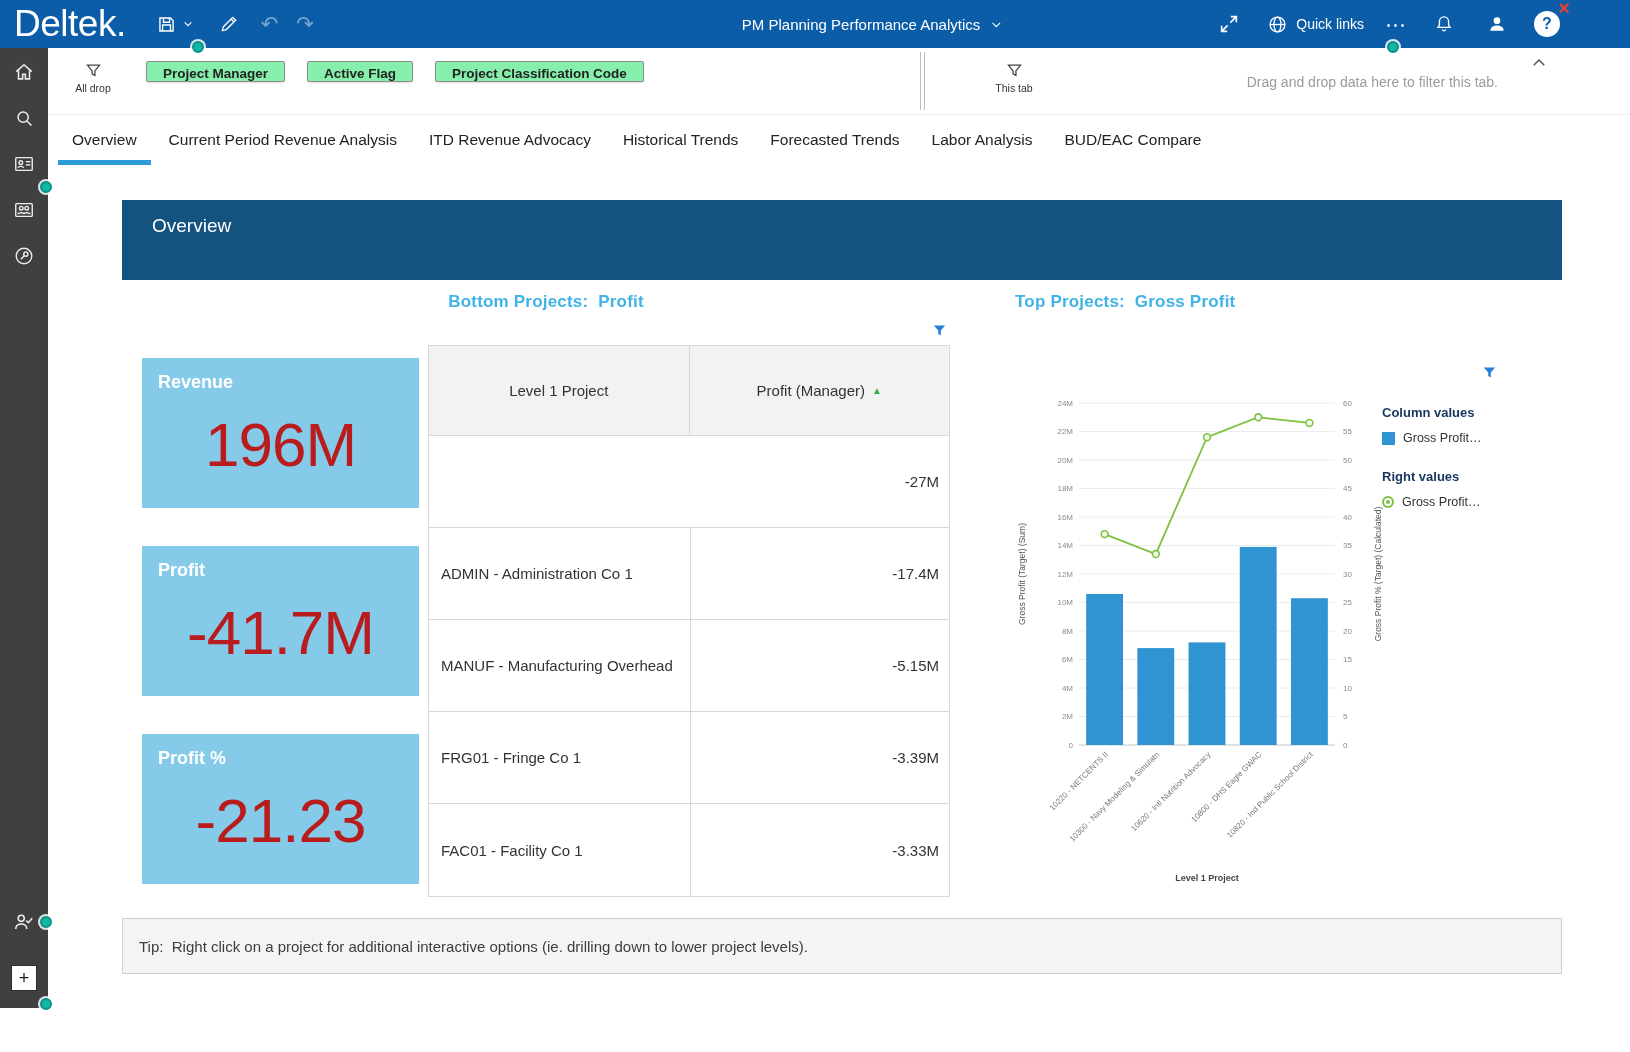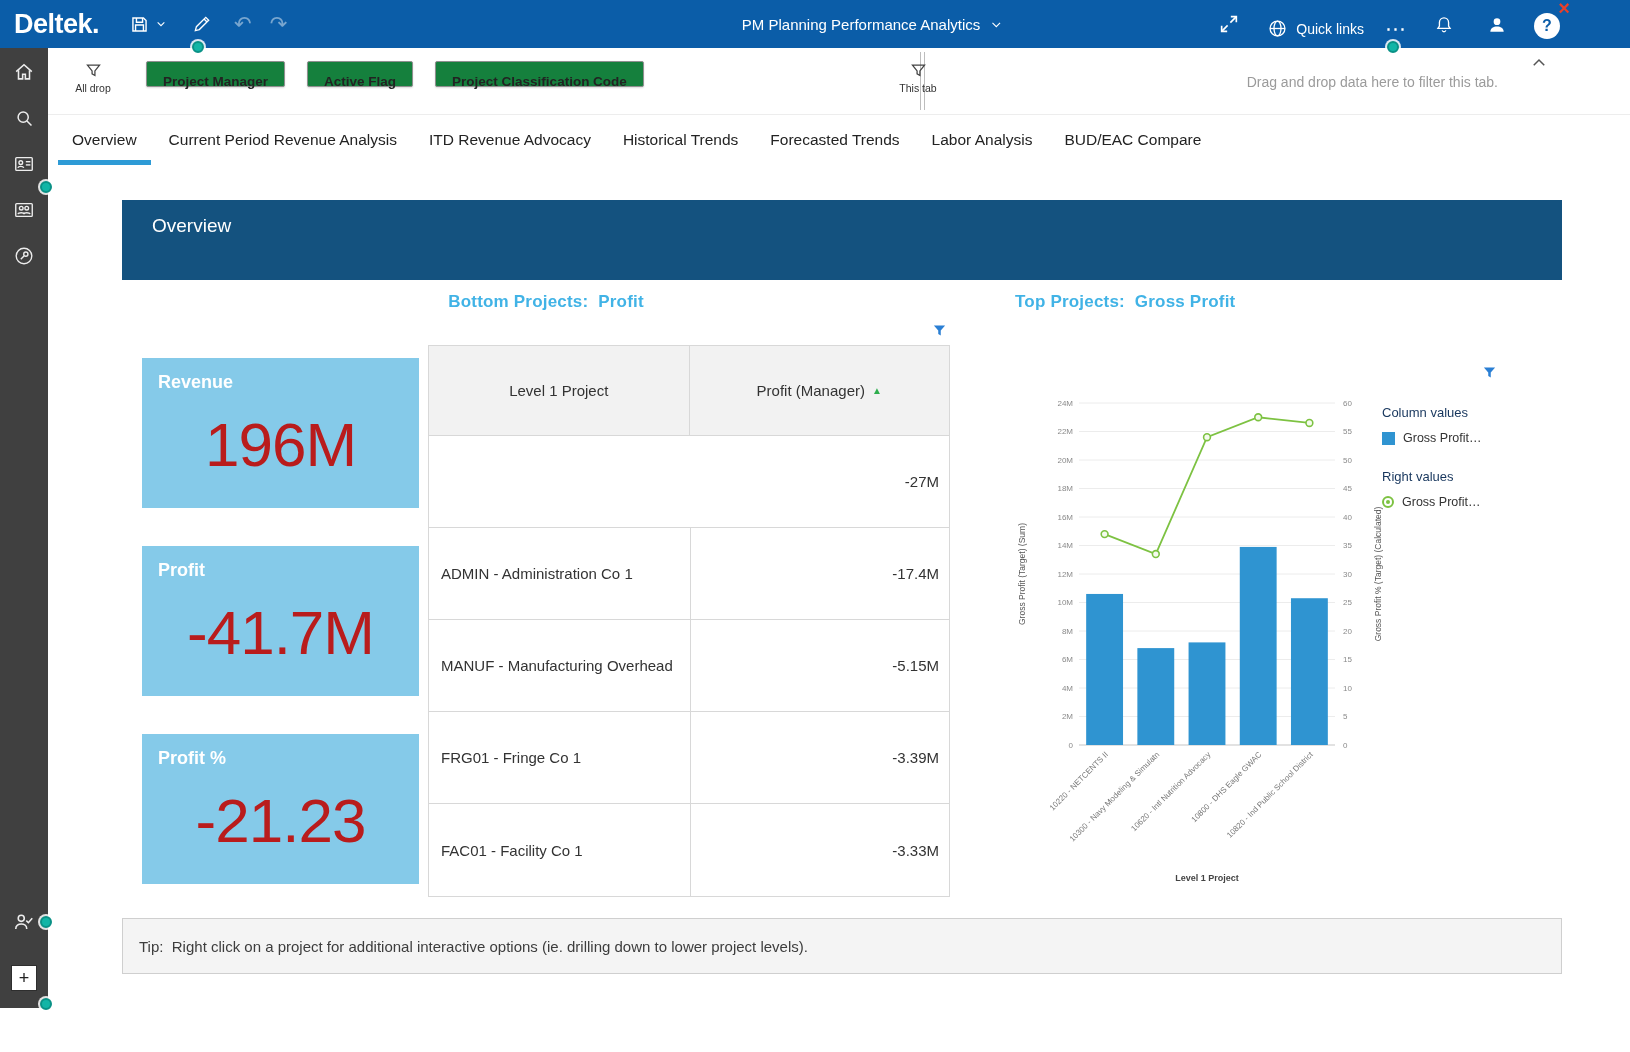--- a/index.html
+++ b/index.html
@@ -3,50 +3,50 @@
 <meta charset="utf-8">
 <style>
   *{margin:0;padding:0;box-sizing:border-box}
   html,body{width:1630px;height:1052px;overflow:hidden;background:#fff;
     font-family:"Liberation Sans",sans-serif}
   .app{position:relative;width:1630px;height:1052px;background:#fff}
 
   
   .navbar{position:absolute;left:0;top:0;width:100%;height:48px;background:#0b5da8;
     display:flex;align-items:center;color:#fff;z-index:10}
-  .logo{font-size:27px;font-weight:bold;letter-spacing:-.5px;margin:0 24px 0 14px}
+  .logo{font-size:37px;font-weight:normal;letter-spacing:-.5px;margin:0 24px 0 14px}
   .nav-btn{background:none;border:none;cursor:pointer;display:flex;align-items:center;
     justify-content:center;padding:4px 6px;color:#fff}
   .nav-glyph{font-size:21px;color:rgba(255,255,255,.45);margin:0 9px;cursor:pointer}
   .nav-center{position:absolute;left:53.5%;transform:translateX(-50%);display:flex;
     align-items:center;gap:9px;font-size:15px;cursor:pointer;white-space:nowrap}
-  .nav-right{position:absolute;right:70px;display:flex;align-items:flex-end;gap:21px}
+  .nav-right{position:absolute;right:70px;display:flex;align-items:center;gap:21px}
   .quick{display:flex;align-items:center;gap:8px;font-size:14px;cursor:pointer}
   .ellipsis{font-size:21px;letter-spacing:1px;cursor:pointer;line-height:1}
   .help-circle{width:26px;height:26px;border-radius:50%;background:#fff;color:#0b5da8;
     font-weight:bold;font-size:16px;display:flex;align-items:center;justify-content:center;cursor:pointer}
   .close-x{position:absolute;top:-2px;right:60px;color:#e8402a;font-size:20px;font-weight:bold;
     line-height:1;cursor:pointer}
 
   
   .sidebar{position:absolute;left:0;top:48px;width:48px;height:960px;background:#404040;z-index:9}
   .side-btn{position:absolute;left:0;width:48px;height:40px;display:flex;align-items:center;
     justify-content:center;background:none;border:none;cursor:pointer}
   .plus-box{position:absolute;left:11px;top:917px;width:26px;height:26px;background:#fff;
     border:1px solid #2e2e2e;color:#222;font-size:18px;line-height:23px;text-align:center;cursor:pointer}
 
   
   .filterbar{position:absolute;left:48px;top:48px;right:0;height:67px;background:#fff;
     border-bottom:1px solid #ededed;z-index:8}
   .funnel-group{position:absolute;display:flex;flex-direction:column;align-items:center;gap:3px;cursor:pointer}
   .funnel-group .fg-label{font-size:10.5px;color:#333}
   .fg-all{left:14px;top:14px;width:62px}
-  .fg-this{left:840px;top:14px;width:60px}
+  .fg-this{left:936px;top:14px;width:60px}
   .pills{position:absolute;left:98px;top:13px;display:flex;gap:22px}
-  .pill{height:21px;padding:12px 16px;background:#15803d;border:1px solid #8f8f8f;border-radius:2px;
+  .pill{height:21px;padding:4px 16px;background:#86efac;border:1px solid #8f8f8f;border-radius:2px;
     font-weight:bold;font-size:13.5px;color:#222;cursor:pointer;box-shadow:0 1px 2px rgba(0,0,0,.14);
     font-family:"Liberation Sans",sans-serif}
   .fdivider{position:absolute;left:872px;top:4px;bottom:4px;width:5px;
     border-left:1px solid #bdbdbd;border-right:1px solid #bdbdbd}
   .drop-hint{position:absolute;right:132px;top:0;height:67px;display:flex;align-items:center;
     color:#9b9b9b;font-size:14px;cursor:default}
   .collapse{position:absolute;right:82px;top:6px;background:none;border:none;cursor:pointer}
 
   
   .tabs{position:absolute;left:48px;top:115px;right:0;height:50px;display:flex;
@@ -78,21 +78,21 @@
   .brow{display:flex;height:92px;border-bottom:1px solid #d8d8d8;background:#fff;cursor:pointer}
   .brow:last-child{border-bottom:none}
   .bname{flex:1;display:flex;align-items:center;padding-left:12px;border-right:1px solid #d8d8d8}
   .bval{flex:1;display:flex;align-items:center;justify-content:flex-end;padding-right:10px}
   .sort{color:#2eae4e;font-size:10px;line-height:1}
 
   .chart-funnel{position:absolute;left:1434px;top:200px;cursor:pointer}
   .chart-wrap{position:absolute;left:967px;top:222px}
   .chart-wrap svg{overflow:visible;font-family:"Liberation Sans",sans-serif}
   .legend{position:absolute;left:1334px;top:240px;width:180px}
-  .legend .lhead{font-size:13px;font-weight:normal;color:#17365d;margin-bottom:11px}
+  .legend .lhead{font-size:13px;font-weight:bold;color:#17365d;margin-bottom:11px}
   .legend .litem{display:flex;align-items:center;gap:8px;font-size:12.5px;color:#333;margin-bottom:24px}
   .swatch{width:13px;height:13px;background:#2f94d1;flex:none}
   .ring{width:12px;height:12px;border:2px solid #7dc242;border-radius:50%;display:flex;
     align-items:center;justify-content:center;flex:none;background:#fff}
   .ring i{width:4px;height:4px;background:#7dc242;border-radius:50%}
 
   .tipbar{position:absolute;left:74px;top:753px;width:1440px;height:56px;background:#f4f4f4;
     border:1px solid #cfcfcf;display:flex;align-items:center;padding-left:16px;
     font-size:15px;color:#3d3d3d}
 

